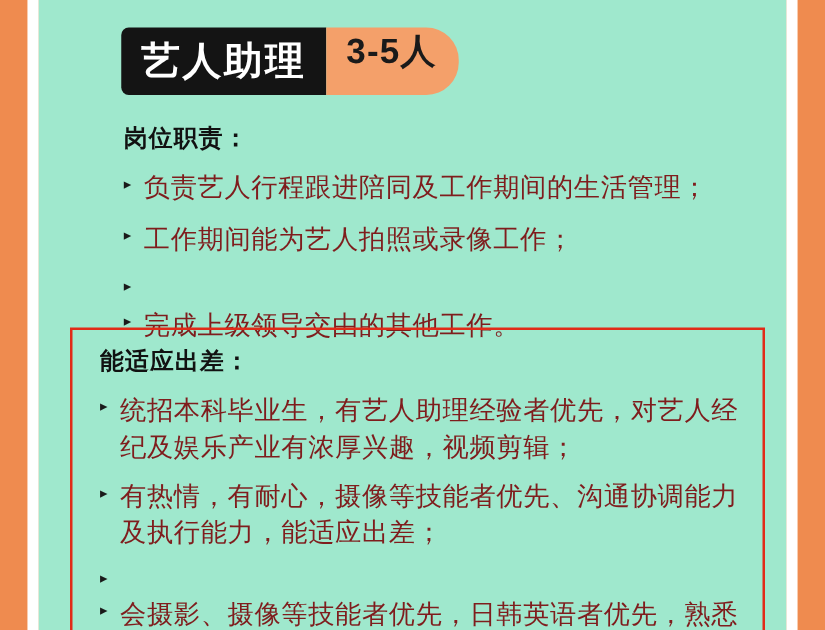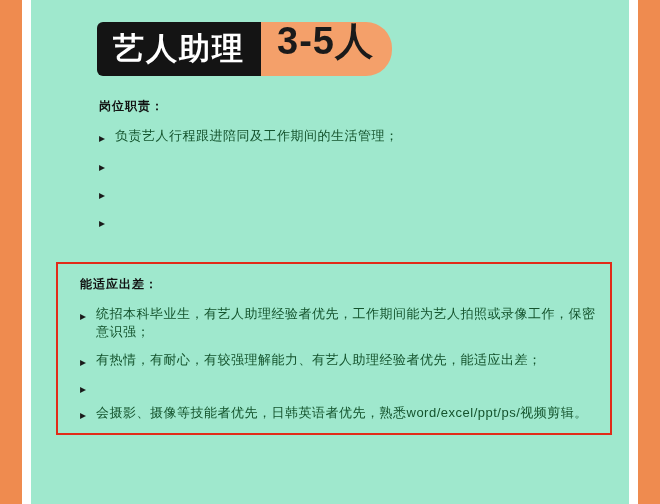--- a/index.html
+++ b/index.html
@@ -66,58 +66,58 @@
     letter-spacing: 2px;
     display: flex;
     align-items: center;
     padding: 0 16px;
     border-radius: 6px 0 0 6px;
     font-family: Liberation Sans, sans-serif;
   }
   .title-count {
     background: #f4a06a;
     color: #1a1a1a;
-    font-size: 38px;
+    font-size: 28px;
     font-weight: bold;
     display: flex;
     align-items: center;
     padding: 0 18px 16px 16px;
     border-radius: 0 26px 26px 0;
     letter-spacing: 1px;
   }
 
   
   .section {
     margin-top: 22px;
     padding-left: 42px;
   }
   .section-title {
-    font-size: 12px;
+    font-size: 19px;
     font-weight: bold;
     color: #111111;
     letter-spacing: 1px;
     margin-bottom: 12px;
   }
   .item {
     display: flex;
     align-items: flex-start;
     margin-bottom: 11px;
   }
   .bullet {
     flex: 0 0 auto;
     width: 16px;
     margin-top: 5px;
     color: #1a1a1a;
     font-size: 12px;
     line-height: 1;
   }
   .item-text {
-    font-size: 13px;
+    font-size: 21px;
     line-height: 1.42;
-    color: #14532d;
+    color: #7f1d1d;
     letter-spacing: 0.5px;
   }
 
   
   .req-block {
     position: absolute;
     left: 56px;
     right: 48px;
     top: 262px;
     border: 2px solid #e12b18;
@@ -152,42 +152,44 @@
 
     <div class="section">
       <div class="section-title">岗位职责：</div>
 
       <div class="item">
         <span class="bullet">▸</span>
         <span class="item-text">负责艺人行程跟进陪同及工作期间的生活管理；</span>
       </div>
       <div class="item">
         <span class="bullet">▸</span>
+        <span class="item-text">工作期间能为艺人拍照或录像工作；</span>
       </div>
       <div class="item">
         <span class="bullet">▸</span>
       </div>
       <div class="item">
         <span class="bullet">▸</span>
+        <span class="item-text">完成上级领导交由的其他工作。</span>
       </div>
     </div>
 
   </div>
 
   <div class="req-block">
     <div class="section">
       <div class="section-title">能适应出差：</div>
 
       <div class="item">
         <span class="bullet">▸</span>
-        <span class="item-text">统招本科毕业生，有艺人助理经验者优先，工作期间能为艺人拍照或录像工作，保密意识强；</span>
+        <span class="item-text">统招本科毕业生，有艺人助理经验者优先，对艺人经纪及娱乐产业有浓厚兴趣，视频剪辑；</span>
       </div>
       <div class="item">
         <span class="bullet">▸</span>
-        <span class="item-text">有热情，有耐心，有较强理解能力、有艺人助理经验者优先，能适应出差；</span>
+        <span class="item-text">有热情，有耐心，摄像等技能者优先、沟通协调能力及执行能力，能适应出差；</span>
       </div>
       <div class="item">
         <span class="bullet">▸</span>
       </div>
       <div class="item">
         <span class="bullet">▸</span>
         <span class="item-text">会摄影、摄像等技能者优先，日韩英语者优先，熟悉word/excel/ppt/ps/视频剪辑。</span>
       </div>
     </div>
   </div>

